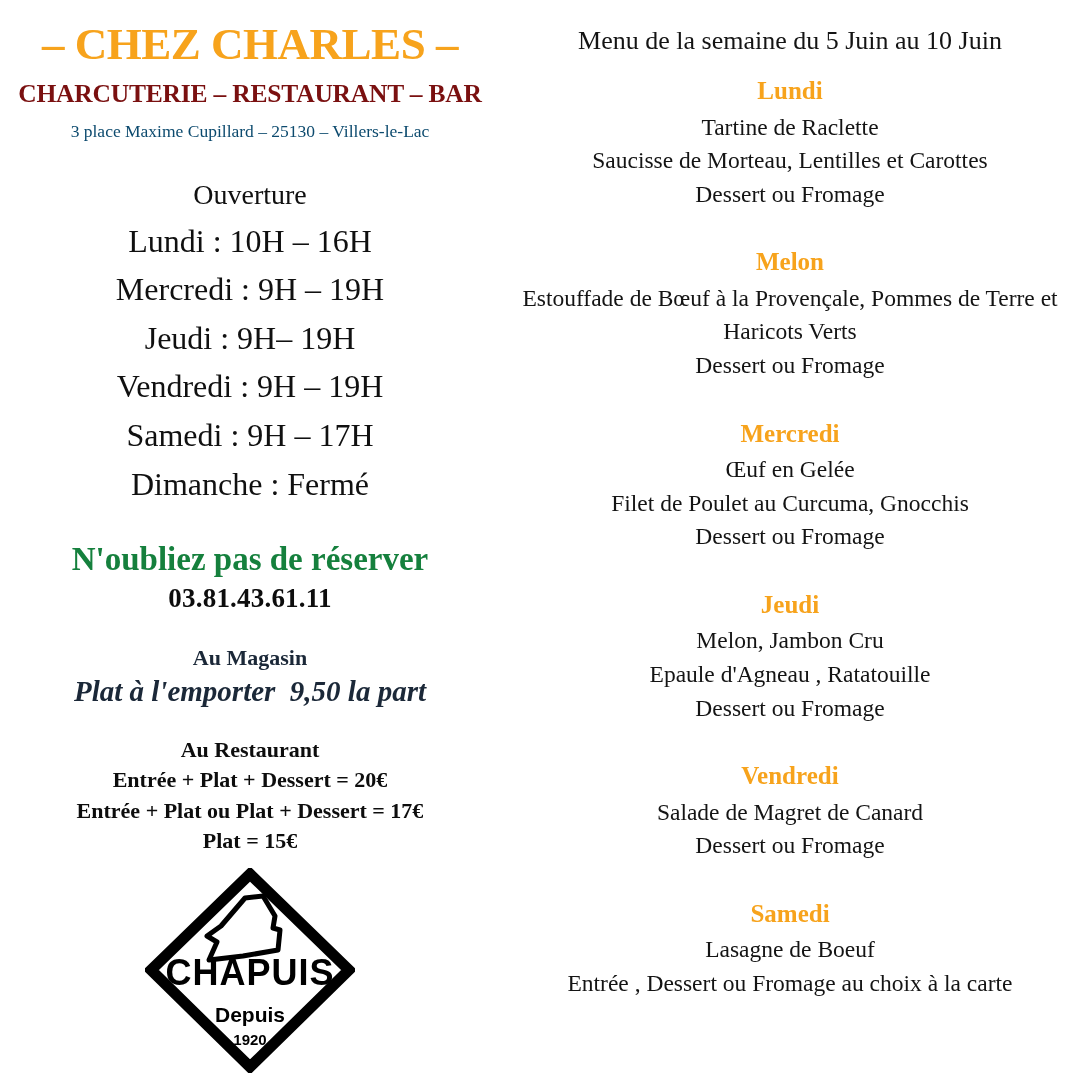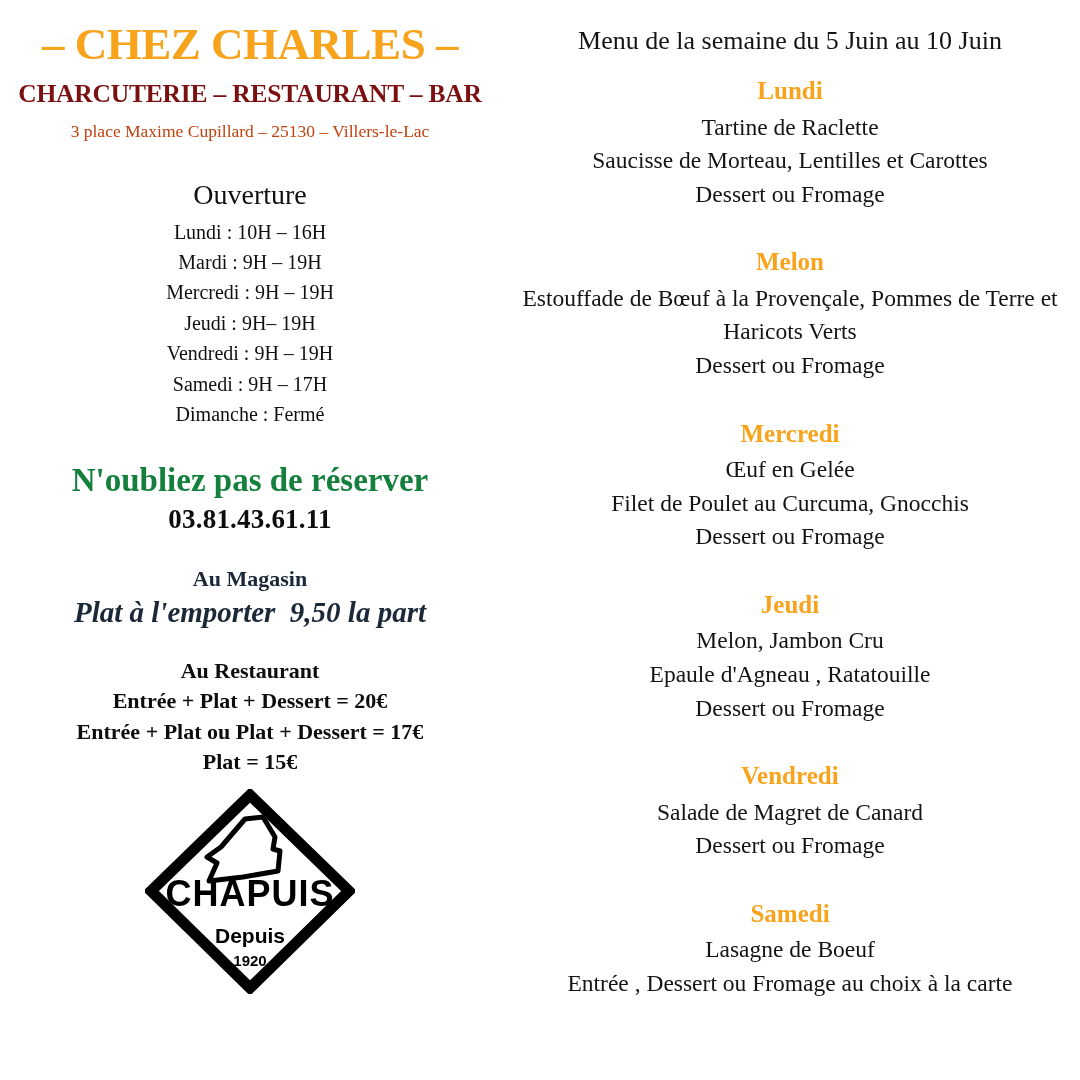--- a/index.html
+++ b/index.html
@@ -47,36 +47,36 @@
     color: #7a1010;
     letter-spacing: -0.2px;
     line-height: 1.0;
     margin: 0 0 16px 0;
     white-space: nowrap;
     font-family: Liberation Serif, serif;
   }
   .brand-address {
     font-size: 17.5px;
     font-weight: 400;
-    color: #c2410c;
+    color: #0c4a6e;
     line-height: 1.0;
     margin: 0 0 34px 0;
     white-space: nowrap;
   }
 
   .hours-block {
     margin: 0 0 0 0;
   }
   .hours-title {
     font-size: 28px;
     line-height: 1.52;
     color: #101010;
   }
   .hours-row {
-    font-size: 20px;
+    font-size: 32px;
     line-height: 1.52;
     color: #101010;
     white-space: nowrap;
     text-align: center;
   }
 
   .reserve-block {
     margin-top: 30px;
   }
   .reserve-text {
@@ -172,21 +172,20 @@
 
   <div class="left-col">
 
     <div class="brand-title">– CHEZ CHARLES –</div>
     <div class="brand-subtitle">CHARCUTERIE – RESTAURANT – BAR</div>
     <div class="brand-address">3 place Maxime Cupillard – 25130 – Villers-le-Lac</div>
 
     <div class="hours-block">
       <div class="hours-title">Ouverture</div>
       <div class="hours-row">Lundi : 10H – 16H</div>
-      <div class="hours-row">Mardi : 9H – 19H</div>
       <div class="hours-row">Mercredi : 9H – 19H</div>
       <div class="hours-row">Jeudi : 9H– 19H</div>
       <div class="hours-row">Vendredi : 9H – 19H</div>
       <div class="hours-row">Samedi : 9H – 17H</div>
       <div class="hours-row">Dimanche : Fermé</div>
     </div>
 
     <div class="reserve-block">
       <div class="reserve-text">N'oubliez pas de réserver</div>
       <div class="reserve-phone">03.81.43.61.11</div>

